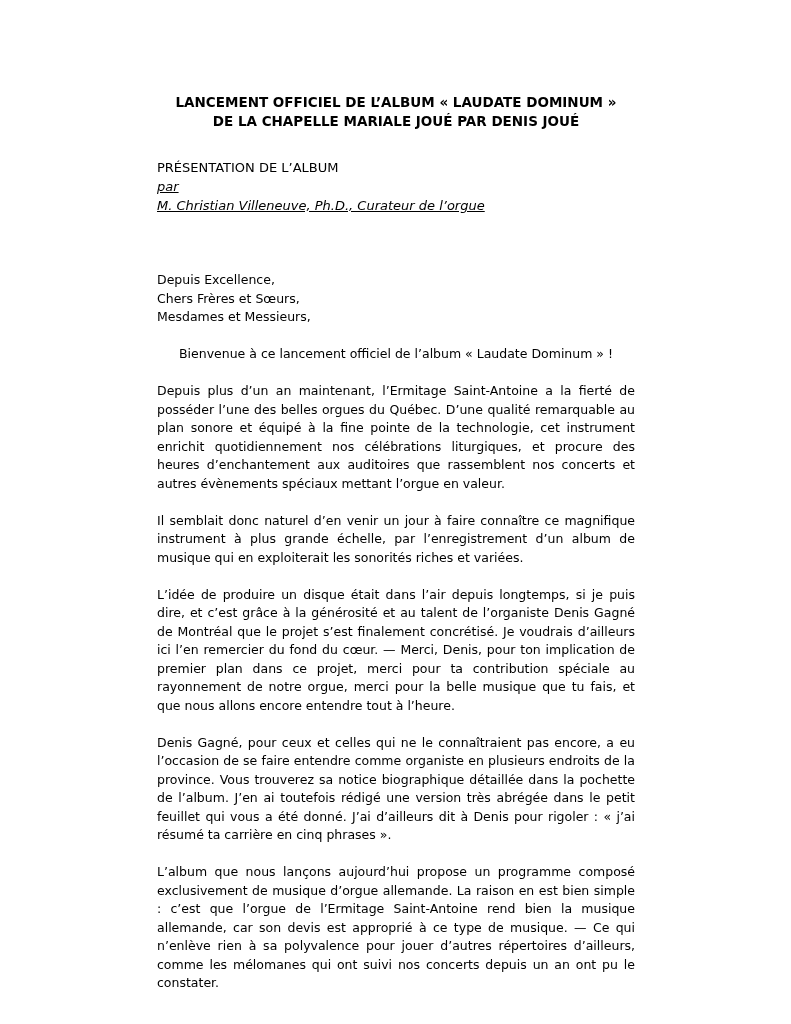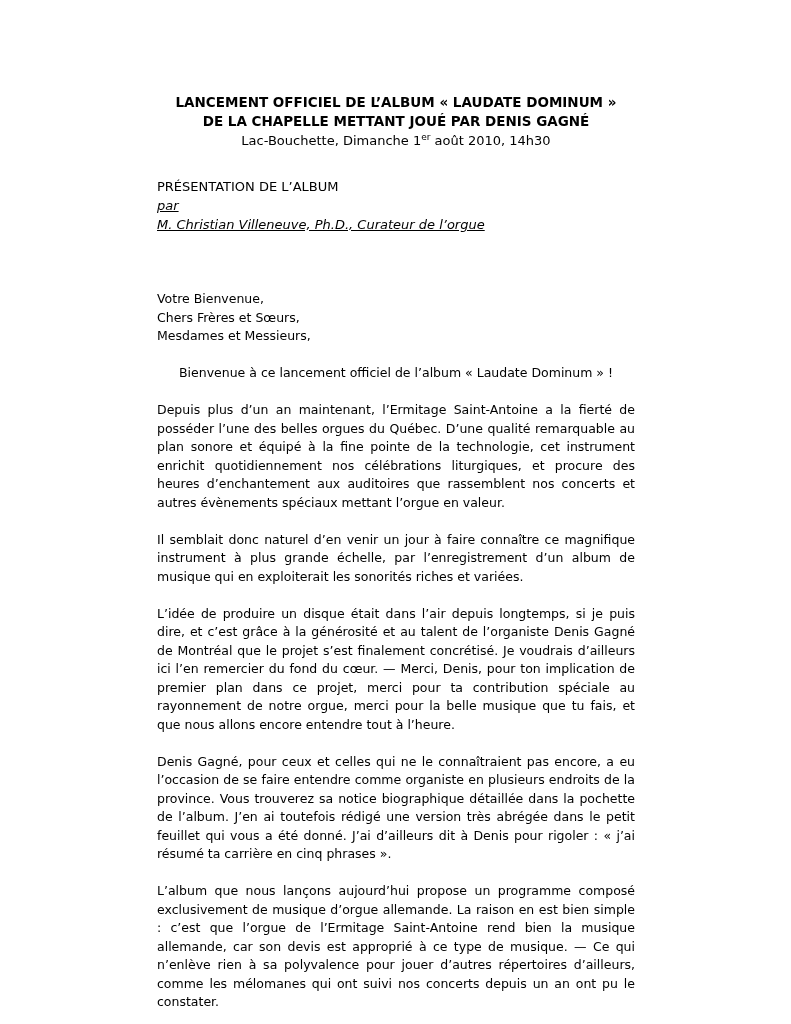--- a/index.html
+++ b/index.html
@@ -70,32 +70,31 @@
     text-align: center;
   }
 </style>
 </head>
 <body>
 
 <div class="page">
 
   <header class="title-block">
     <div class="title-line">LANCEMENT OFFICIEL DE L’ALBUM « LAUDATE DOMINUM »</div>
-    <div class="title-line">DE LA CHAPELLE METTANT JOUÉ PAR DENIS GAGNÉ</div>
-    <div class="date-line"><span>Lac-Bouchette, Dimanche 1</span><sup>er</sup><span> août 2010, 14h30</span></div>
+    <div class="title-line">DE LA CHAPELLE MARIALE JOUÉ PAR DENIS JOUÉ</div>
   </header>
 
   <section class="presentation-block">
     <div class="presentation-heading">PRÉSENTATION DE L’ALBUM</div>
     <div class="byline italic">par</div>
     <div class="author italic">M. Christian Villeneuve, Ph.D., Curateur de l’orgue</div>
   </section>
 
   <section class="salutation">
-    <div class="salutation-line">Votre Bienvenue,</div>
+    <div class="salutation-line">Depuis Excellence,</div>
     <div class="salutation-line">Chers Frères et Sœurs,</div>
     <div class="salutation-line">Mesdames et Messieurs,</div>
   </section>
 
   <section class="body-text">
     <p class="para intro">Bienvenue à ce lancement officiel de l’album « Laudate Dominum » !</p>
     <p class="para">Depuis plus d’un an maintenant, l’Ermitage Saint-Antoine a la fierté de posséder l’une des belles orgues du Québec. D’une qualité remarquable au plan sonore et équipé à la fine pointe de la technologie, cet instrument enrichit quotidiennement nos célébrations liturgiques, et procure des heures d’enchantement aux auditoires que rassemblent nos concerts et autres évènements spéciaux mettant l’orgue en valeur.</p>
     <p class="para">Il semblait donc naturel d’en venir un jour à faire connaître ce magnifique instrument à plus grande échelle, par l’enregistrement d’un album de musique qui en exploiterait les sonorités riches et variées.</p>
     <p class="para">L’idée de produire un disque était dans l’air depuis longtemps, si je puis dire, et c’est grâce à la générosité et au talent de l’organiste Denis Gagné de Montréal que le projet s’est finalement concrétisé. Je voudrais d’ailleurs ici l’en remercier du fond du cœur. — Merci, Denis, pour ton implication de premier plan dans ce projet, merci pour ta contribution spéciale au rayonnement de notre orgue, merci pour la belle musique que tu fais, et que nous allons encore entendre tout à l’heure.</p>
     <p class="para">Denis Gagné, pour ceux et celles qui ne le connaîtraient pas encore, a eu l’occasion de se faire entendre comme organiste en plusieurs endroits de la province. Vous trouverez sa notice biographique détaillée dans la pochette de l’album. J’en ai toutefois rédigé une version très abrégée dans le petit feuillet qui vous a été donné. J’ai d’ailleurs dit à Denis pour rigoler : « j’ai résumé ta carrière en cinq phrases ».</p>

